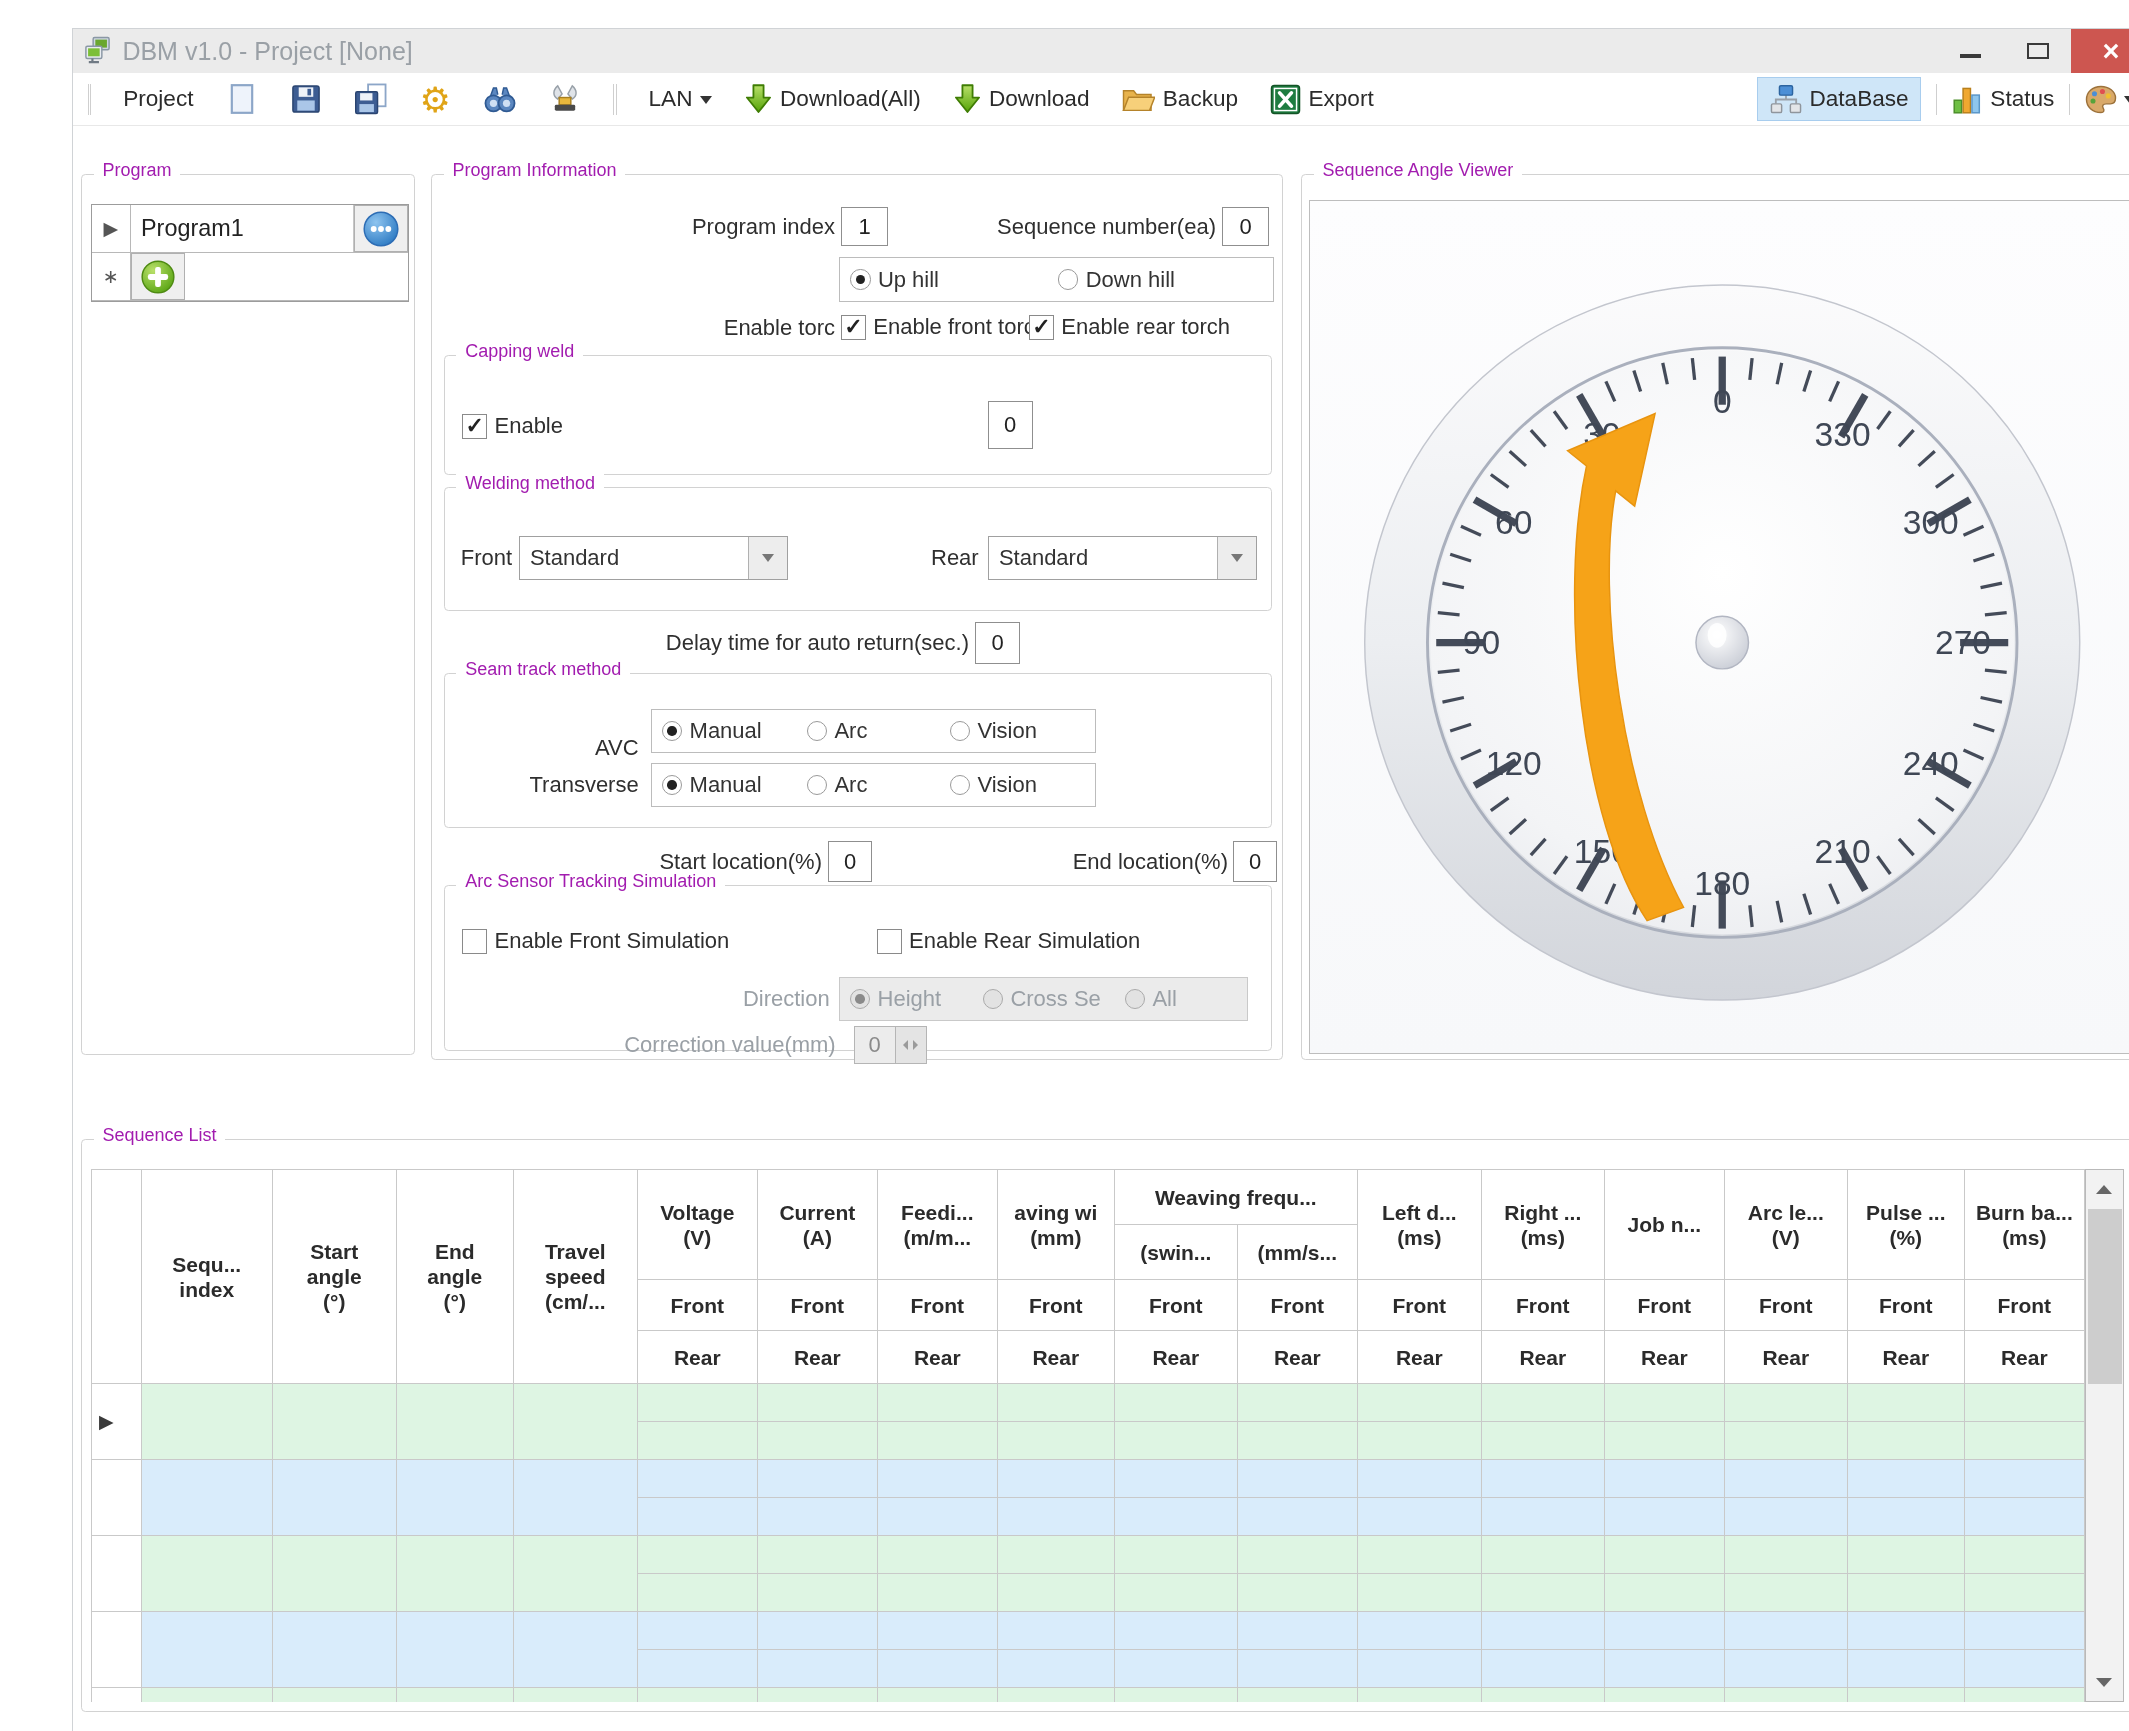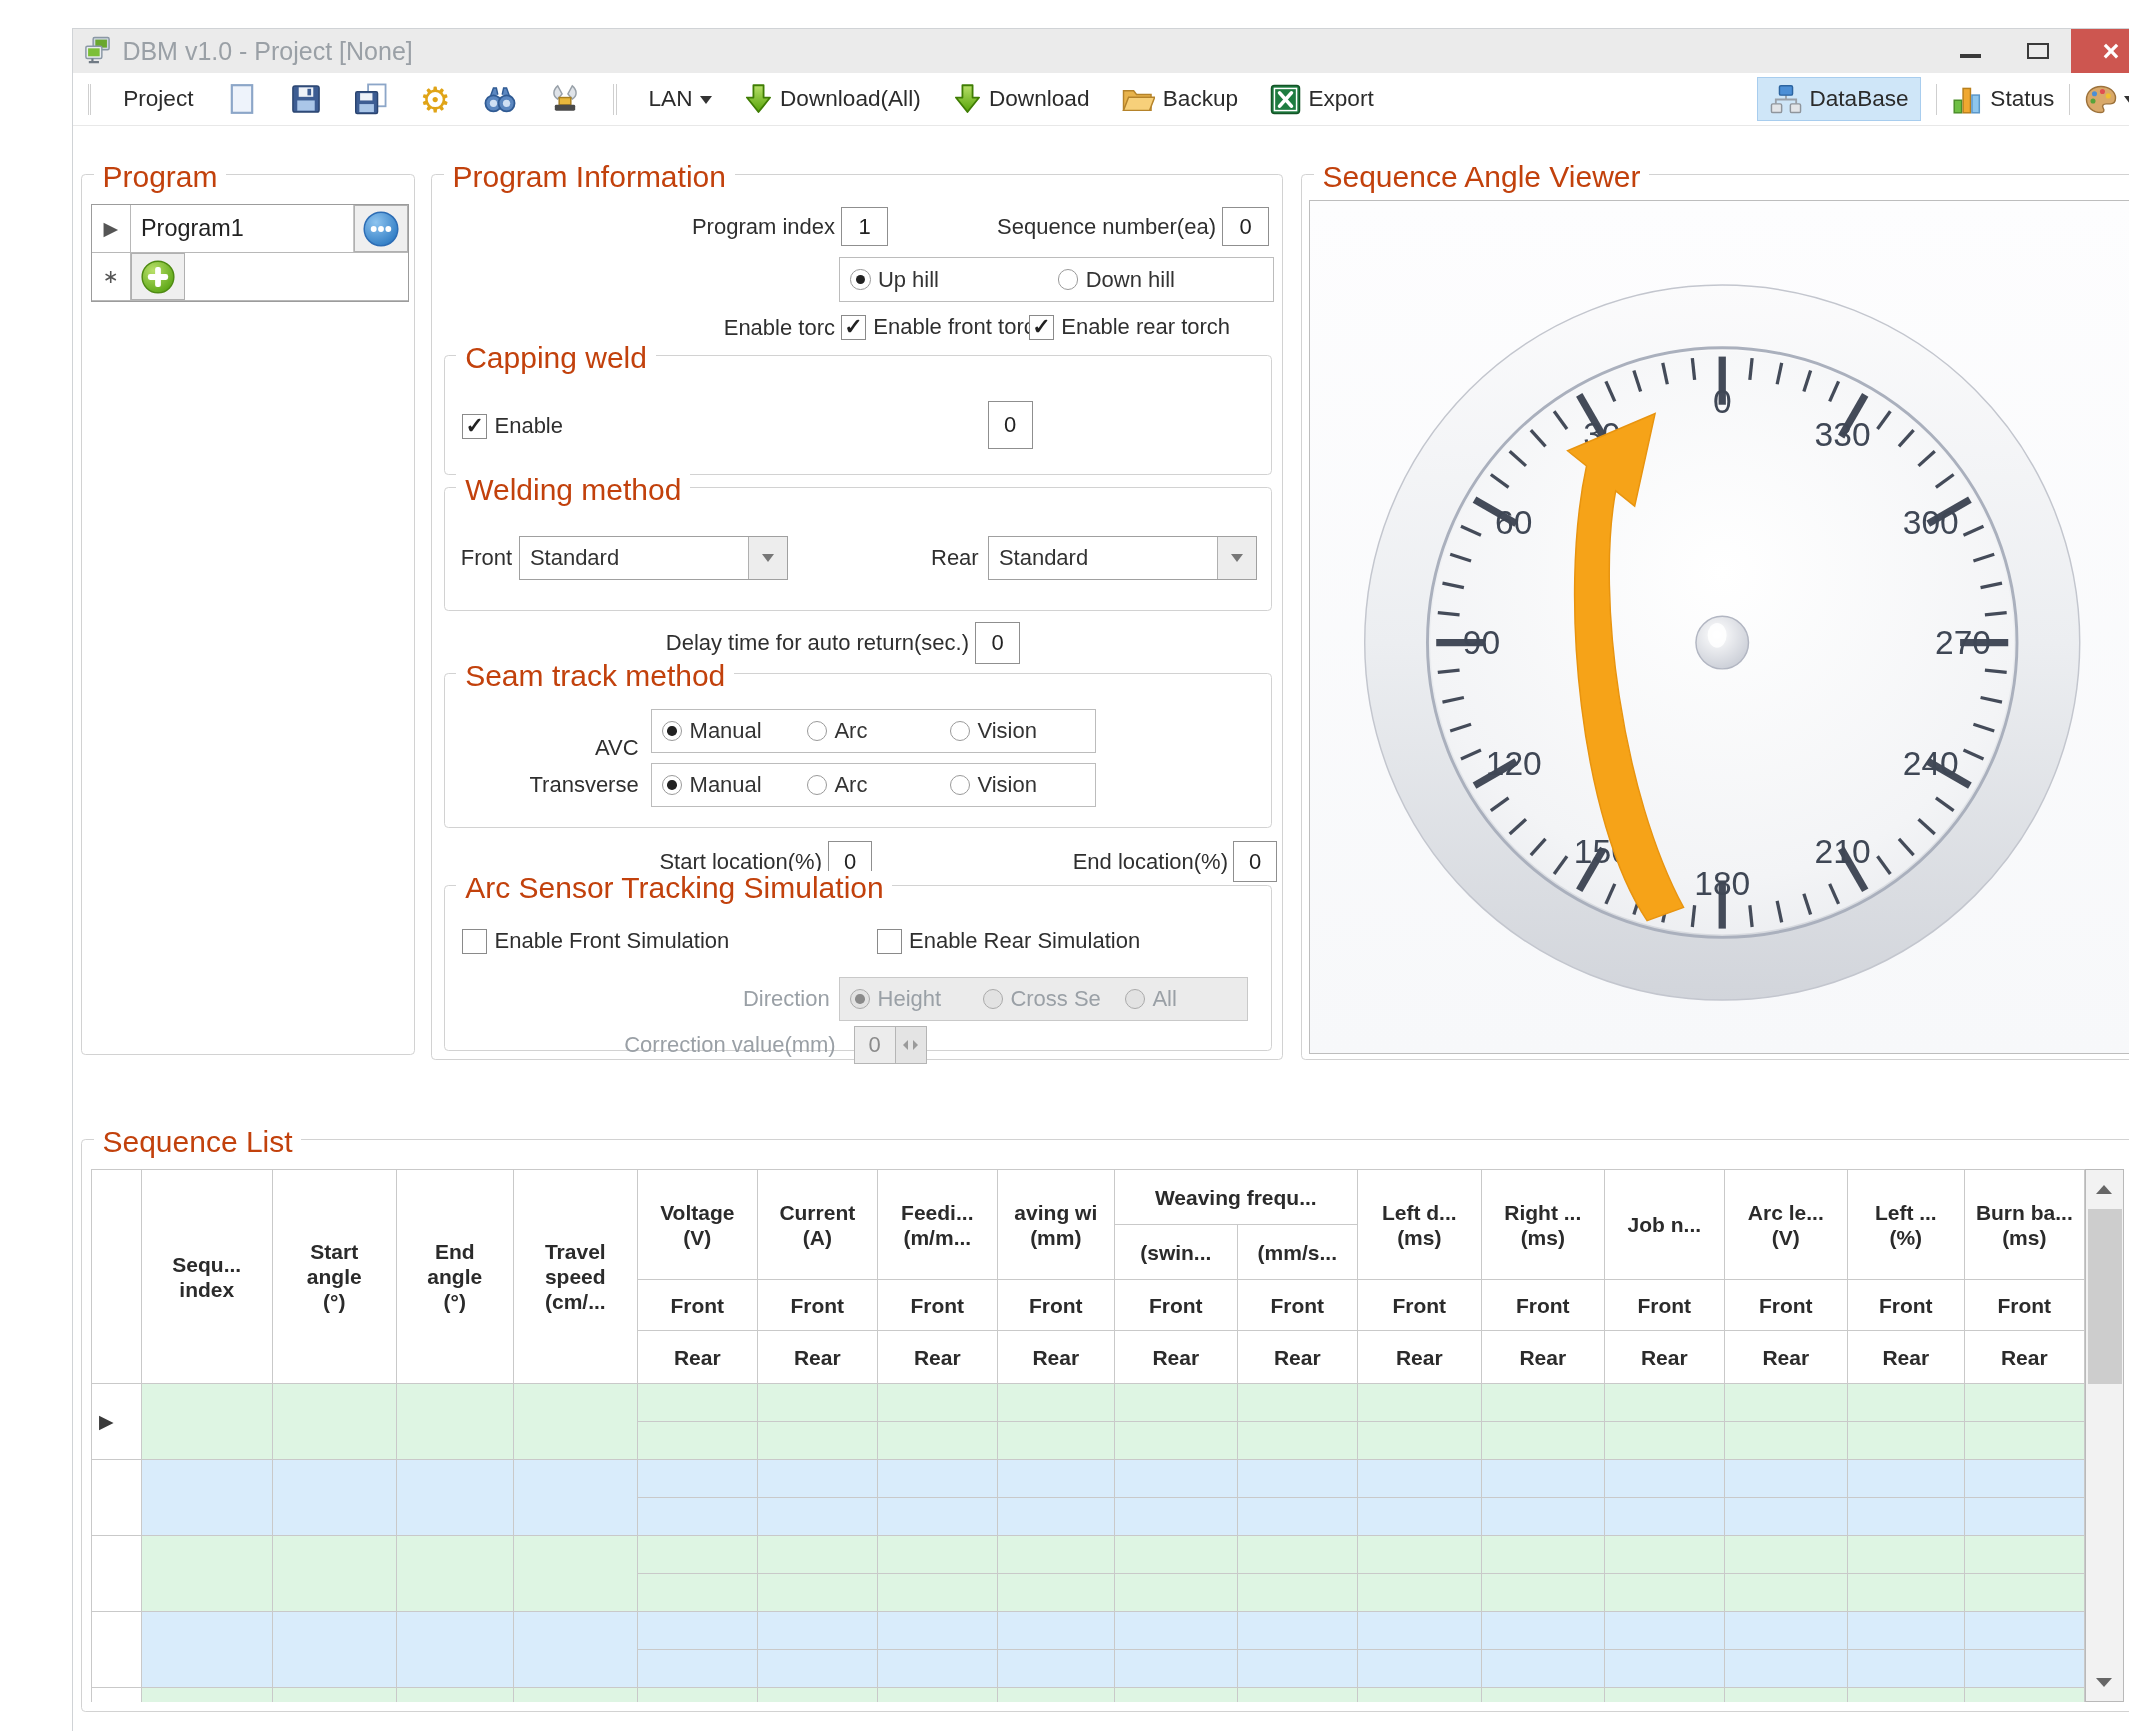--- a/index.html
+++ b/index.html
@@ -25,21 +25,21 @@
   .tb-label, .tb-item { font-size:22.6px; color:#2b2b2b; display:flex; align-items:center; gap:7.3px; cursor:default; white-space:nowrap; }
   .tb-icon-btn { background:none; border:none; display:flex; align-items:center; cursor:default; }
   .gear { font-size:35px; color:#e0a417; line-height:1; }
   .caret-down { width:0; height:0; border-left:6.6px solid transparent; border-right:6.6px solid transparent;
                 border-top:8px solid #333; margin-top:2.9px; }
   .tb-right { margin-left:auto; display:flex; align-items:center; gap:14.6px; }
   .db-active { background:#cfe6f8; border:0.7px solid #a8cdee; padding:5.8px 11.7px; }
   
   .gbox { position:absolute; border:1.5px solid #d2d2d2; border-radius:4.4px; background:#fff; }
   .gbox-label { position:absolute; top:-15.3px; left:11.7px; background:#fff; padding:0 8.8px;
-                font-size:30px; color:#c2410c; white-space:nowrap;text-align:center; }
+                font-size:18px; color:#a21caf; white-space:nowrap;text-align:center; }
   
   .flabel { position:absolute; display:flex; justify-content:flex-end; align-items:center;
             font-size:22px; color:#2f2f2f; white-space:nowrap; }
   .flabel.dis { color:#9aa0a6; }
   .fld { position:absolute; border:1.5px solid #8f8f8f; background:#fff; display:flex;
          align-items:center; justify-content:center; font-size:22px; color:#222; }
   .fld.dis { background:#ececec; border-color:#b5b5b5; color:#8a8a8a; }
   .optbox { position:absolute; border:0.7px solid #bcbcbc; background:#fff; }
   .optbox.dis { background:#ebebeb; border-color:#c9c9c9; }
   .radio-item { position:absolute; top:50%; transform:translateY(-50%); display:flex;
@@ -563,21 +563,21 @@
             <th rowspan="2">aving wi
 (mm)</th>
             <th colspan="2">Weaving frequ...</th>
             <th rowspan="2">Left d...
 (ms)</th>
             <th rowspan="2">Right ...
 (ms)</th>
             <th rowspan="2">Job n...</th>
             <th rowspan="2">Arc le...
 (V)</th>
-            <th rowspan="2">Left ...
+            <th rowspan="2">Pulse ...
 (%)</th>
             <th rowspan="2">Burn ba...
 (ms)</th>
           </tr>
           <tr class="h2">
             <th>(swin...</th>
             <th>(mm/s...</th>
           </tr>
           <tr class="h3" id="front-row">
               <th>Front</th>

